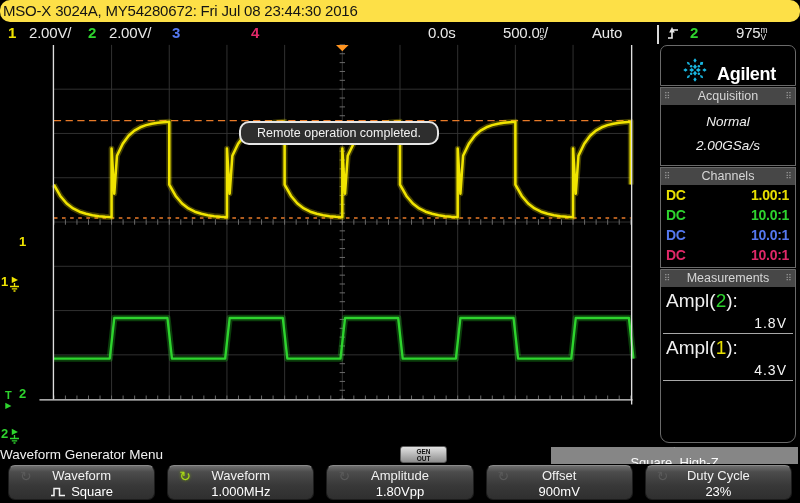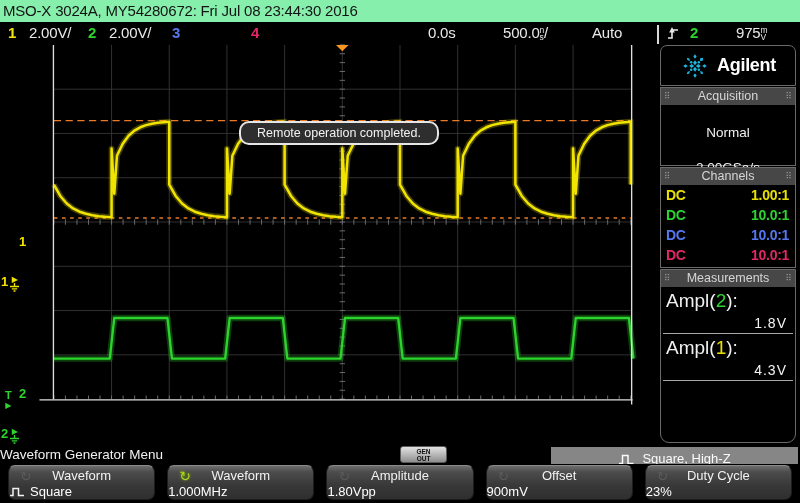--- a/index.html
+++ b/index.html
@@ -1,20 +1,20 @@
 <!DOCTYPE html>
 <html><head>
 <meta charset="utf-8">
 <style>
   html,body{margin:0;padding:0;background:#000;}
   #screen{position:relative;width:800px;height:503px;background:#000;overflow:hidden;
     font-family:"Liberation Sans","DejaVu Sans",sans-serif;-webkit-font-smoothing:antialiased;}
   
-  #titlebar{position:absolute;left:0;top:0;width:800px;height:22px;background:#86efac;
-    color:#141414;font-size:15px;line-height:21px;padding-left:3px;box-sizing:border-box;letter-spacing:-0.2px;}
+  #titlebar{position:absolute;left:0;top:0;width:800px;height:22px;background:#fde047;
+    color:#141414;font-size:15px;line-height:21px;padding-left:3px;box-sizing:border-box;letter-spacing:-0.2px;border-radius:10px;}
   #statusbar{position:absolute;left:0;top:22px;width:800px;height:22px;background:#000;color:#e8e8e8;
     font-size:15px;line-height:22px;letter-spacing:-0.2px;}
   .sb{position:absolute;top:0;white-space:nowrap;}
   .unit-stack{display:inline-block;vertical-align:-2px;font-size:8.5px;line-height:7px;text-align:left;}
   .unit-stack span{display:block;}
   #sb-divider{position:absolute;left:657px;top:3px;width:2px;height:19px;background:#d8d8d8;}
   
   #main{position:absolute;left:0;top:44px;width:800px;height:402px;background:#000;}
   #scope-svg{position:absolute;left:0;top:0;z-index:1;}
   .overlay{position:absolute;z-index:2;}
@@ -22,50 +22,50 @@
   .chmark .glyphcol{display:flex;flex-direction:column;align-items:center;margin-left:1px;}
   .chmark .tri{font-size:8px;line-height:7px;}
   #tmark{color:#2ed42e;font-size:11px;line-height:9px;font-weight:bold;text-align:center;}
   #tmark .tri{font-size:8px;}
   .ingrid-label{font-size:13px;font-weight:bold;z-index:2;}
   #msgbox{left:239px;top:77px;width:196px;height:20px;background:#2e2e2e;border:2px solid #e6e6e6;
     border-radius:10px;color:#f2f2f2;font-size:12.5px;line-height:20px;text-align:center;z-index:2;}
   
   #sidebar{position:absolute;left:660px;top:1px;width:138px;height:398px;z-index:3;}
   .panel{position:absolute;left:0;width:136px;background:#000;border:1px solid #6a6a6a;box-sizing:border-box;}
-  #panel-logo{top:0;height:41px;border-radius:7px 7px 0 0;display:flex;align-items:center;justify-content:center;gap:7px;}
+  #panel-logo{top:0;height:41px;border-radius:7px 7px 0 0;display:flex;align-items:flex-end;justify-content:center;gap:7px;}
   #brand{color:#fff;font-size:18px;font-weight:bold;letter-spacing:-0.3px;}
   #panel-acq{top:42px;height:79px;}
   #panel-chan{top:122px;height:101px;}
   #panel-meas{top:224px;height:174px;border-radius:0 0 9px 9px;}
   .phead{height:17px;background:#474747;color:#d6d6d6;font-size:12.5px;line-height:17px;text-align:center;position:relative;}
   .grip{position:absolute;top:1px;color:#949494;font-size:9px;line-height:15px;}
   .grip.l{left:3px}.grip.r{right:3px}
-  .acq-line{color:#f0f0f0;font-size:13.5px;text-align:center;margin-top:20px;}
+  .acq-line{color:#f0f0f0;font-size:13.5px;text-align:center;margin-top:9px;font-style:italic;}
   .chrow{display:flex;justify-content:space-between;font-size:14px;line-height:20px;padding:0 6px 0 5px;font-weight:bold;letter-spacing:-0.3px;}
   .m-item{padding:3px 0 0 0;}
   .m-label{color:#f0f0f0;font-size:19px;padding-left:5px;}
   .m-value{color:#f4f4f4;font-size:14px;text-align:right;padding:3px 8px 2px 0;letter-spacing:1px;}
   .m-rule{border-bottom:1px solid #a8a8a8;margin:0 2px;}
   
   #menubar{position:absolute;left:0;top:446px;width:800px;height:18px;background:#000;color:#f0f0f0;}
   #menu-title{position:absolute;left:0;top:1px;font-size:13.5px;}
   #genout{position:absolute;left:400px;top:0;width:47px;height:17px;border-radius:3px;
     background:linear-gradient(180deg,#e2e2e2,#8e8e8e);border:1px solid #5a5a5a;box-sizing:border-box;
     color:#111;font-size:6.5px;font-weight:bold;line-height:7px;text-align:center;padding-top:1px;}
   #modebar{position:absolute;left:551px;top:1px;width:247px;height:24px;background:#868686;color:#fafafa;
-    font-size:13px;line-height:16px;display:flex;align-items:center;justify-content:center;gap:7px;}
+    font-size:13px;line-height:16px;display:flex;align-items:center;justify-content:center;gap:7px;flex-direction:column;}
   
   #softkeys{position:absolute;left:0;top:464px;width:800px;height:39px;background:#000;
     display:flex;gap:12px;padding:1px 8px 3px;box-sizing:border-box;}
   .softkey{position:relative;flex:1;border-radius:7px;border:1px solid #1d1d1d;border-top:1px solid #8a8a8a;
     background:linear-gradient(180deg,#6e6e6e 0%,#4c4c4c 18%,#383838 60%,#2f2f2f 100%);
     color:#f2f2f2;font-size:13px;text-align:center;padding-top:2px;box-sizing:border-box;cursor:pointer;}
   .sk-label{line-height:16px;}
-  .sk-value{line-height:15px;color:#fff;display:flex;align-items:center;justify-content:flex-start;gap:5px;}
+  .sk-value{line-height:15px;color:#fff;display:flex;align-items:center;justify-content:center;gap:5px;}
   .knob{position:absolute;left:11px;top:3px;font-size:14px;line-height:14px;color:#5a5a5a;
     font-family:"DejaVu Sans",sans-serif;}
   .knob.green{color:#a8d818;text-shadow:0 0 3px #7fae00;}
   .down-arrow{display:inline-block;margin-top:2px;}
   .da-stem{width:12px;height:4px;background:#ececec;margin:0 auto;}
   .da-head{width:0;height:0;border-left:11px solid transparent;border-right:11px solid transparent;border-top:8px solid #ececec;}
   svg{display:block;}
 </style>
 </head>
 <body>

